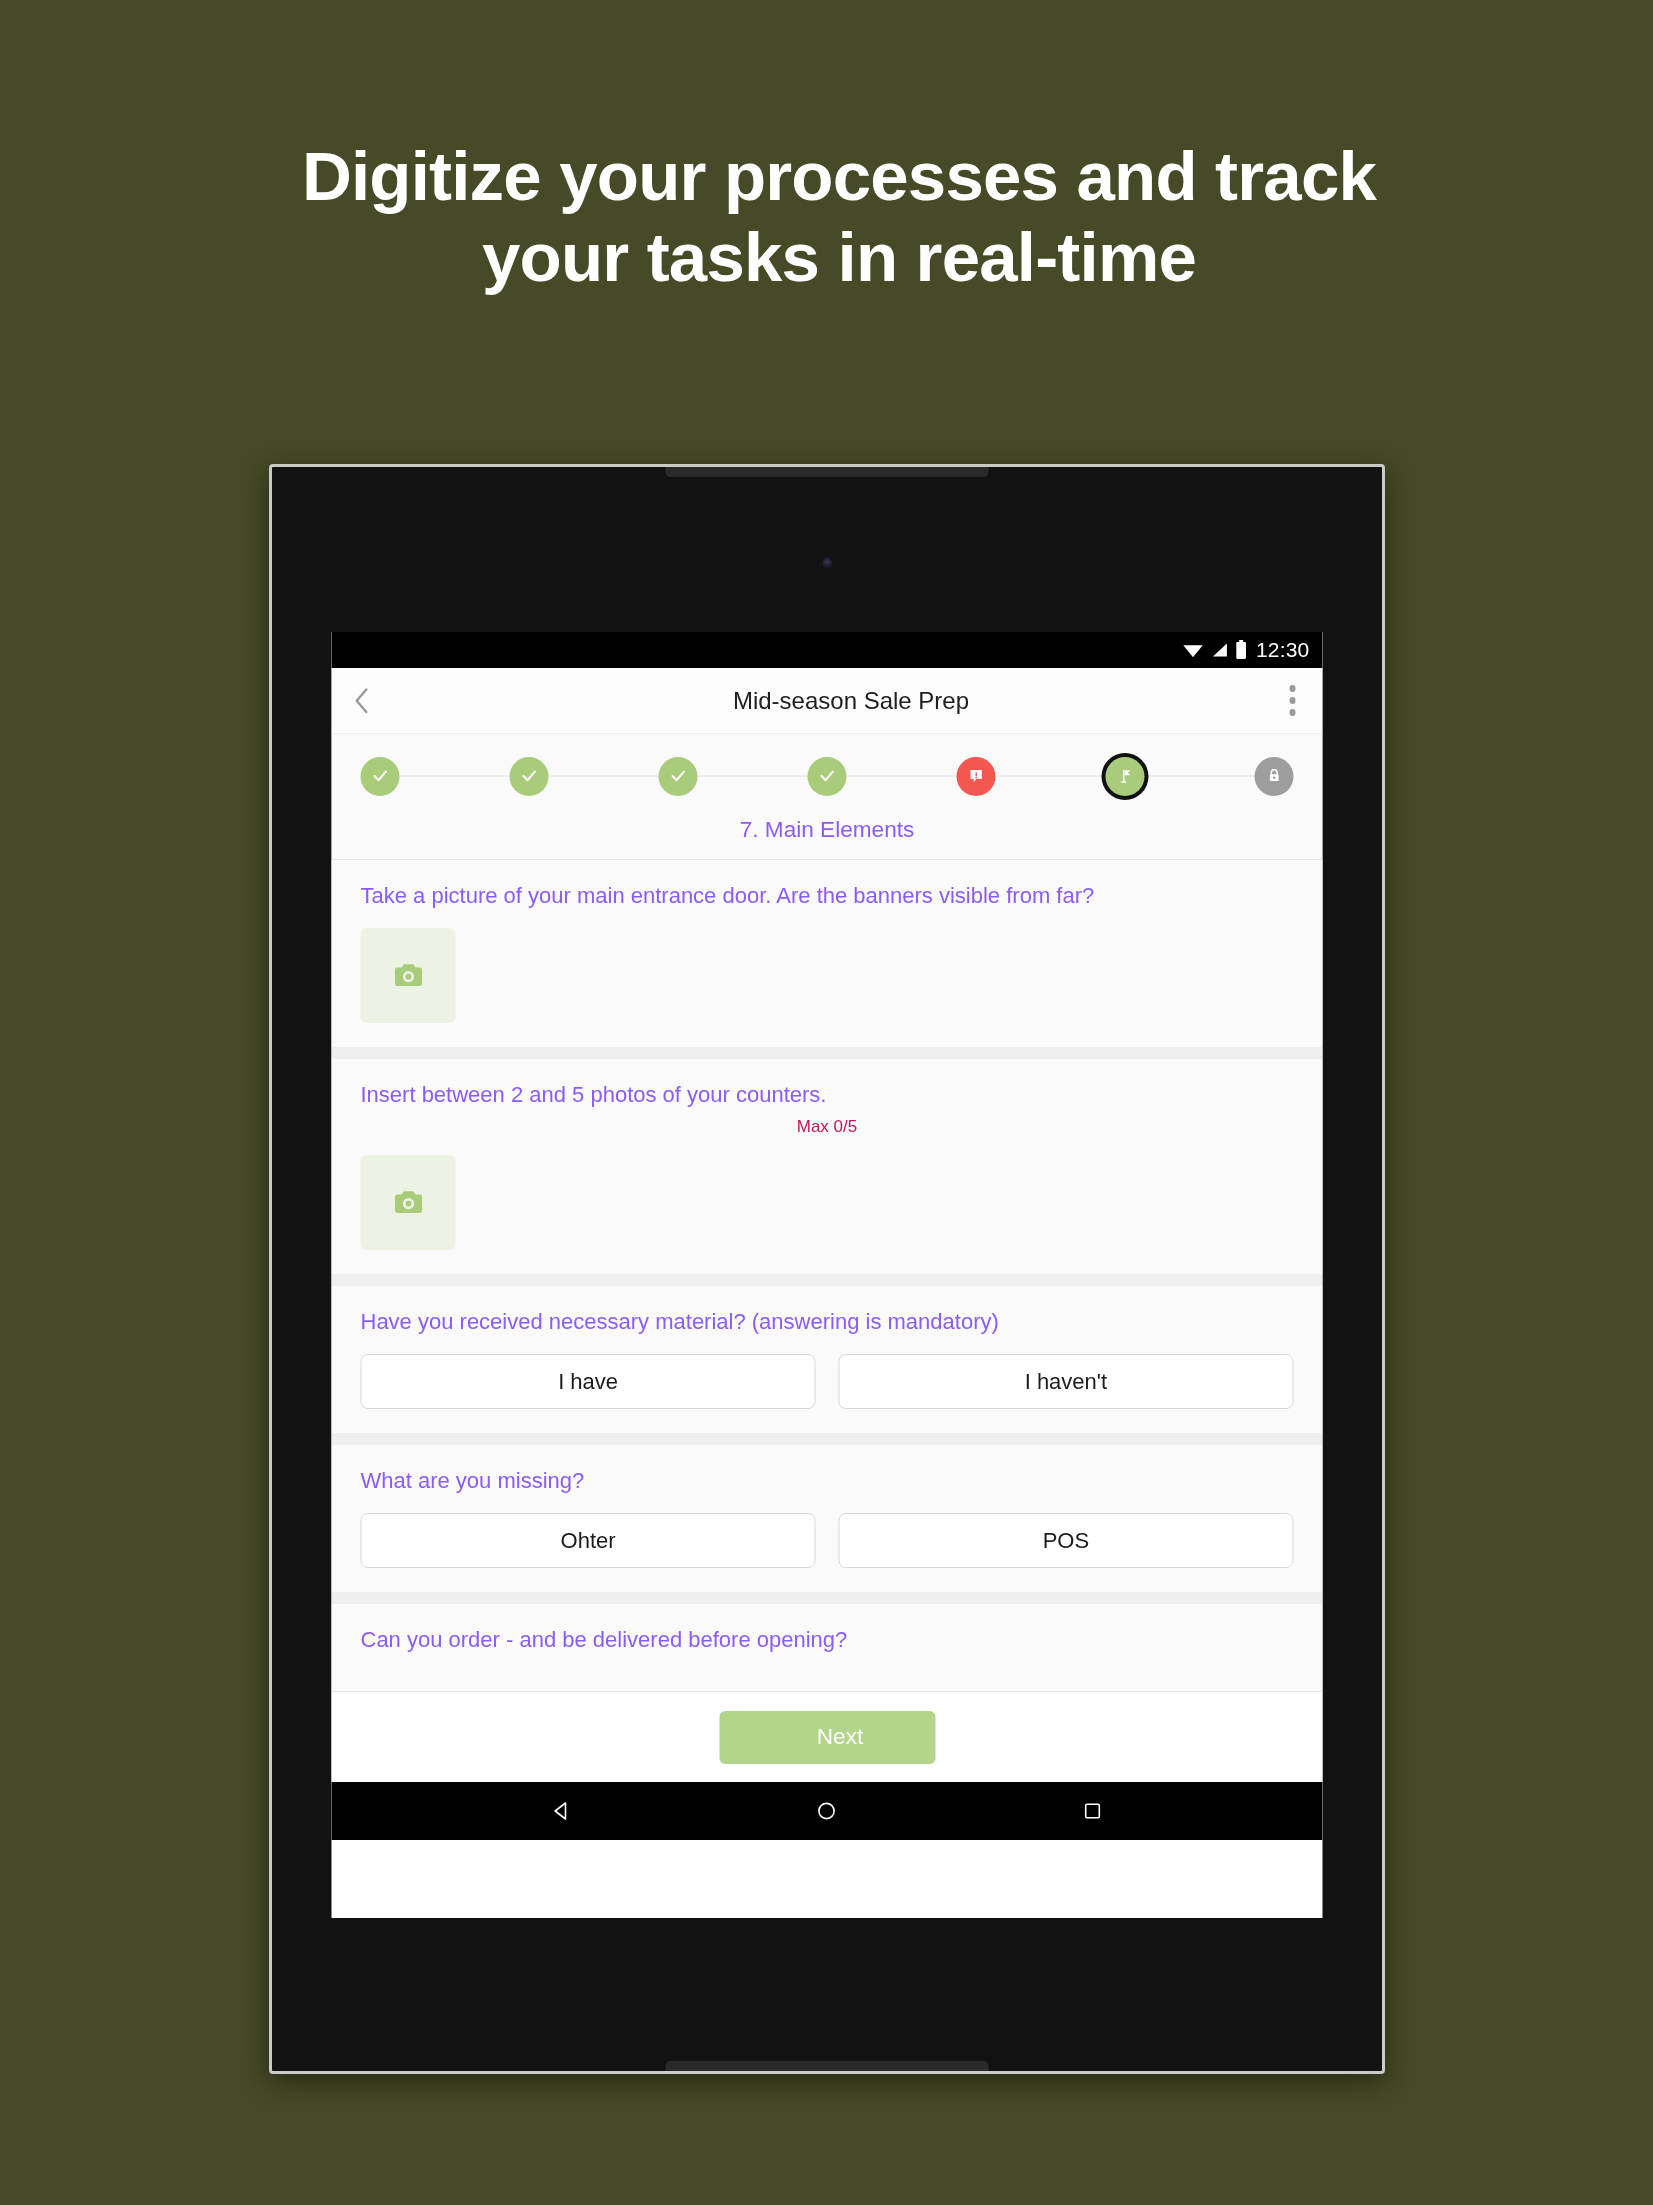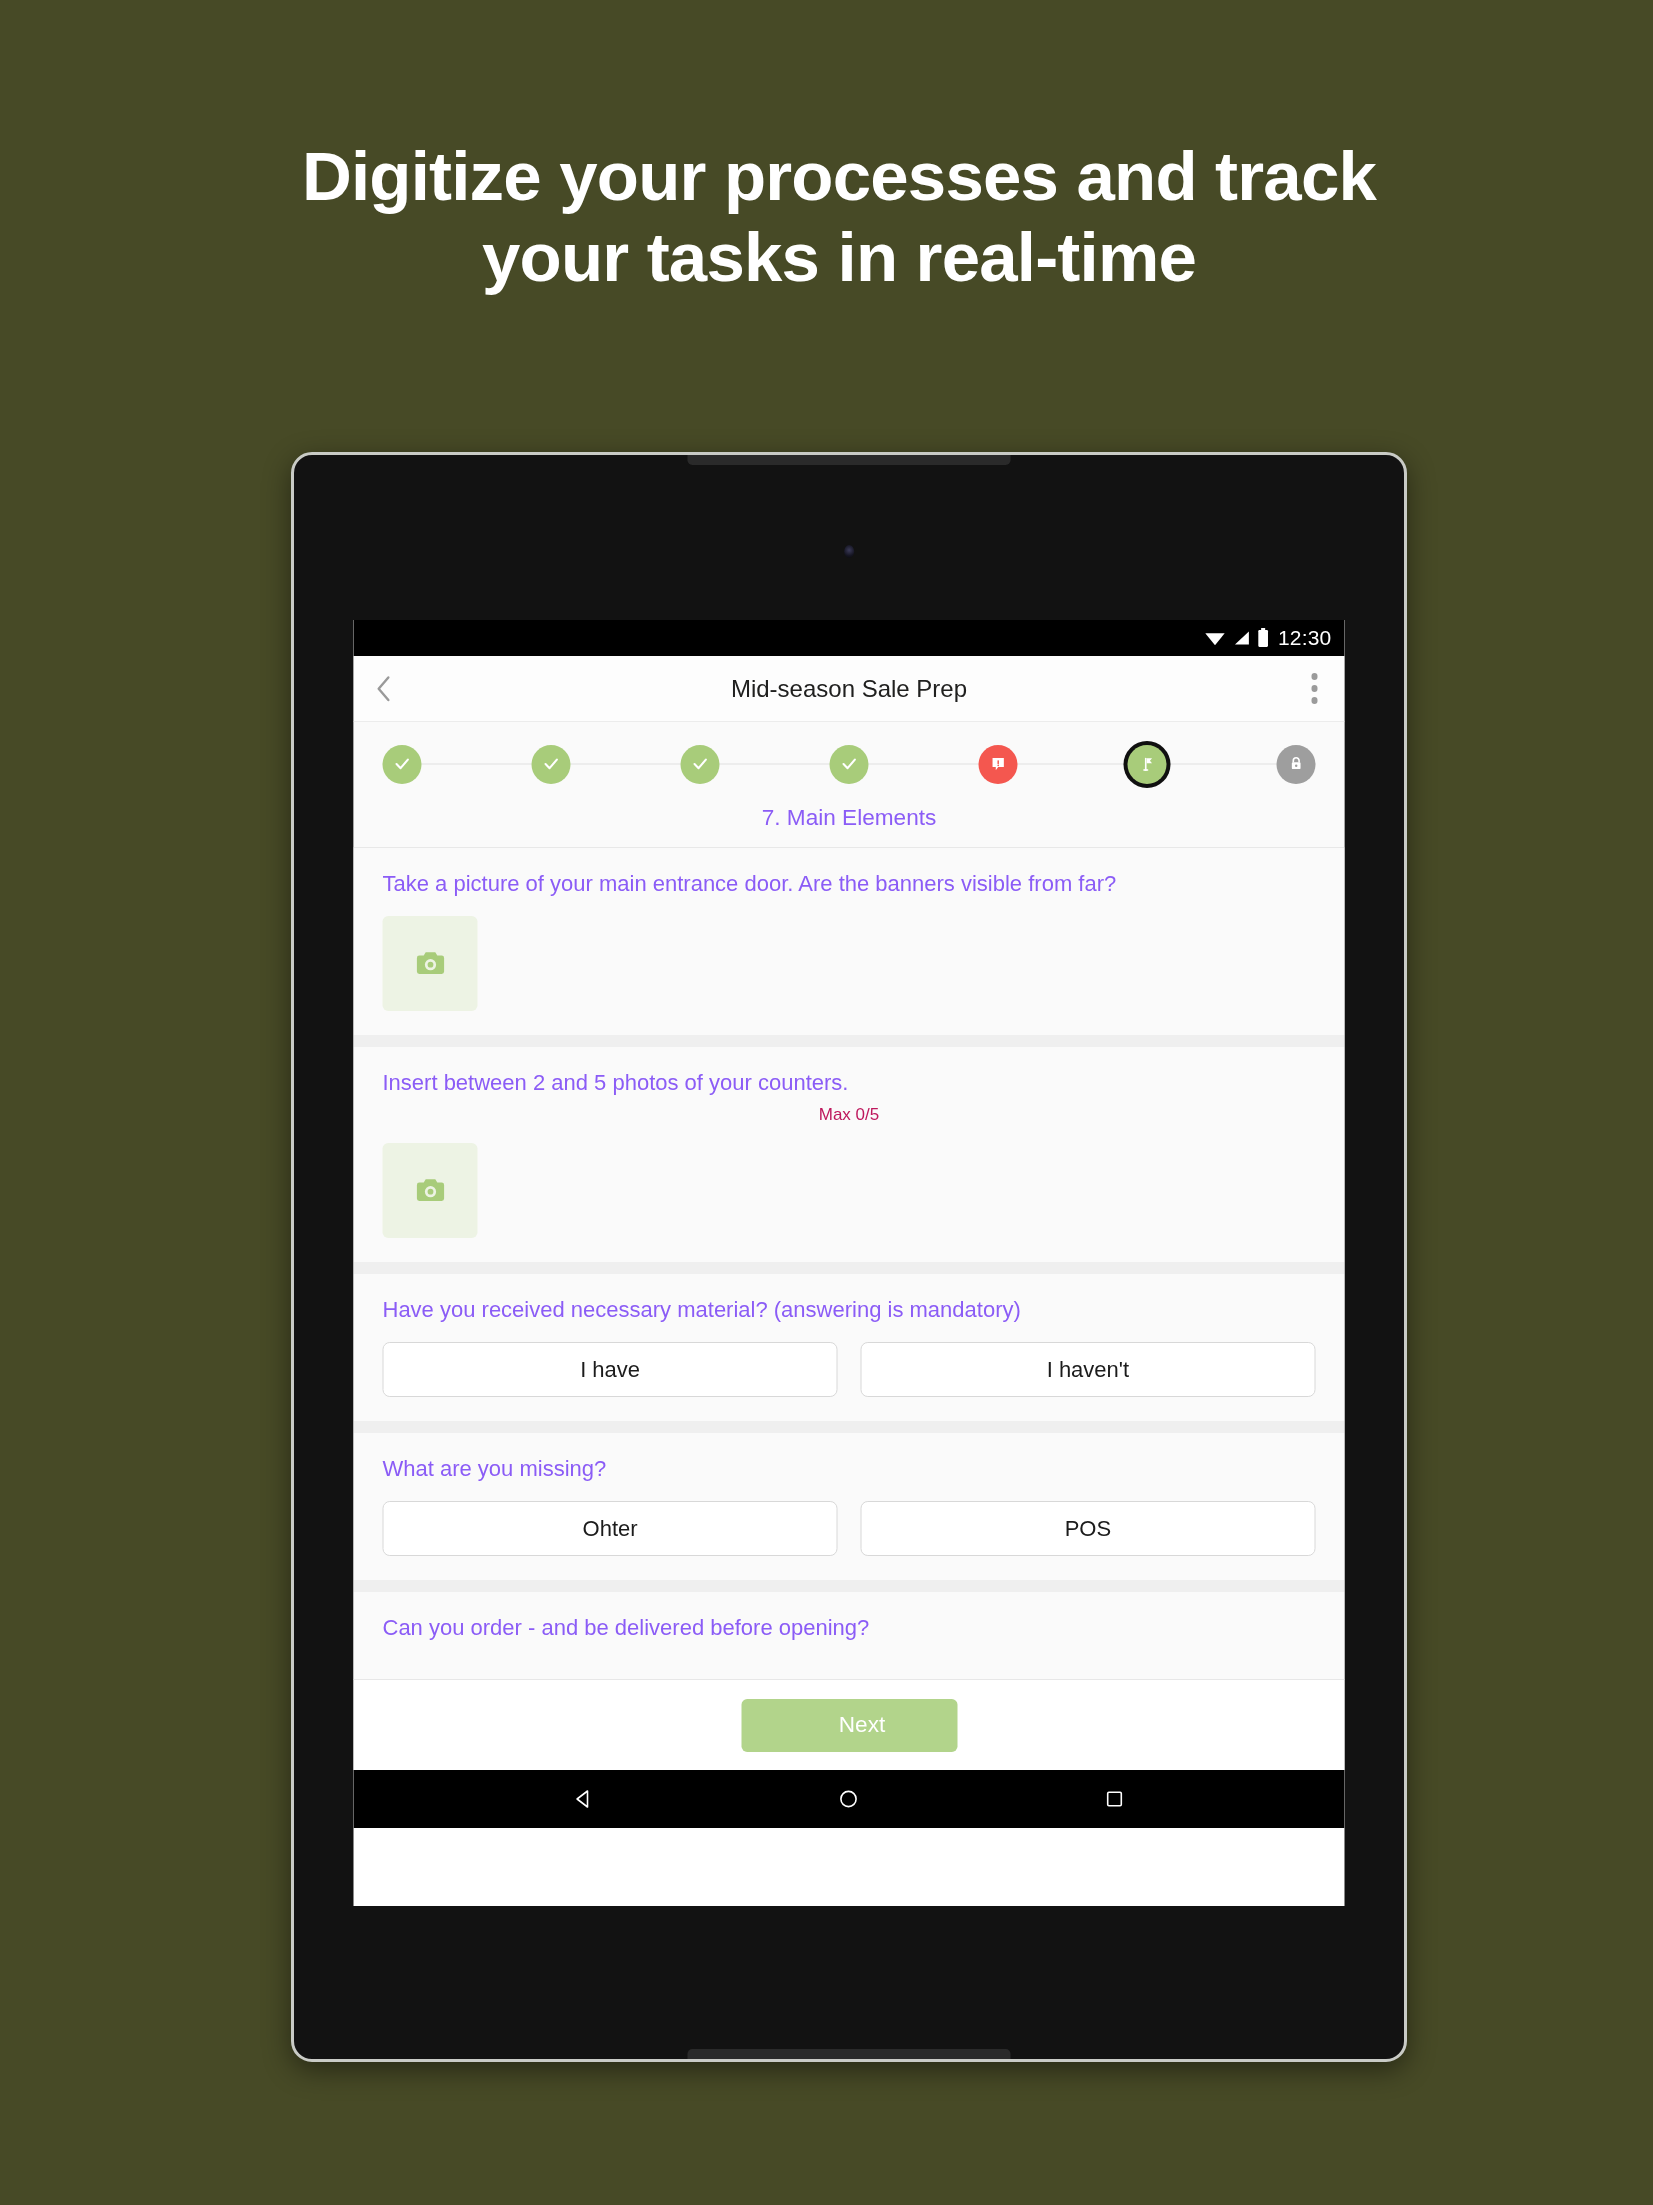--- a/index.html
+++ b/index.html
@@ -29,30 +29,29 @@
     letter-spacing: -0.8px;
     padding: 0 178px;
     box-sizing: border-box;
   }
   .headline .l2 { display: block; }
 
   
   .tablet {
     position: absolute;
     left: 269px;
-    top: 452px;
+    top: 464px;
     width: 1116px;
     height: 1610px;
     background: #121212;
-    border-radius: 21px;
+    border-radius: 4px;
     border: 3.2px solid #c9cbc6;
     box-sizing: border-box;
     box-shadow: 0 8px 27.4px rgba(0,0,0,0.45);
     overflow: hidden;
-    margin-left: 22px;
   }
   .bezel-notch-top {
     position: absolute;
     left: 50%;
     transform: translateX(-50%);
     top: 0px;
     width: 323px;
     height: 9.7px;
     background: #2a2a2a;
     border-radius: 0 0 4.8px 4.8px;
@@ -126,20 +125,21 @@
     cursor: pointer;
   }
   .appbar-title {
     position: absolute;
     left: 0;
     width: 100%;
     text-align: center;
     font-size: 24px;
     color: #20201f;
     pointer-events: none;
+    padding-left: 24px;
   }
   .overflow-btn {
     margin-left: auto;
     width: 60px;
     display: flex;
     flex-direction: column;
     align-items: center;
     justify-content: center;
     gap: 5.7px;
     cursor: pointer;

